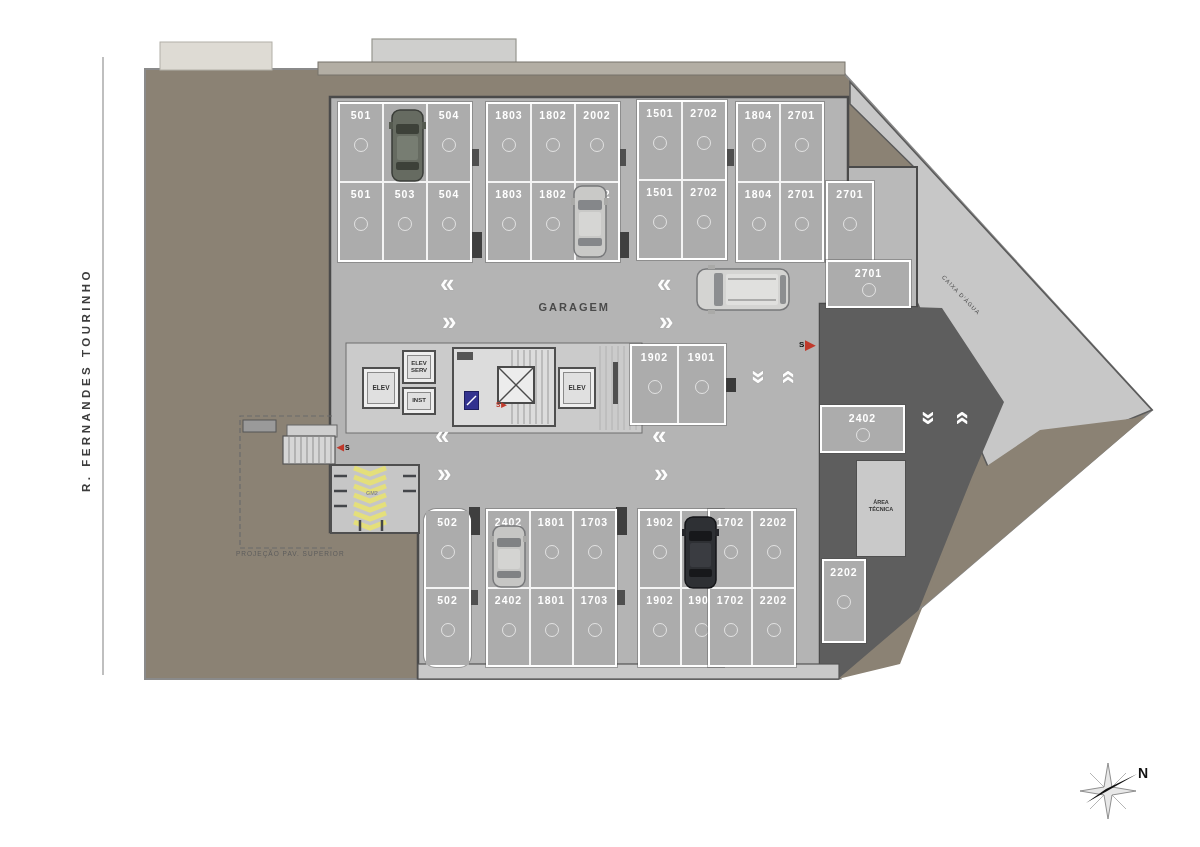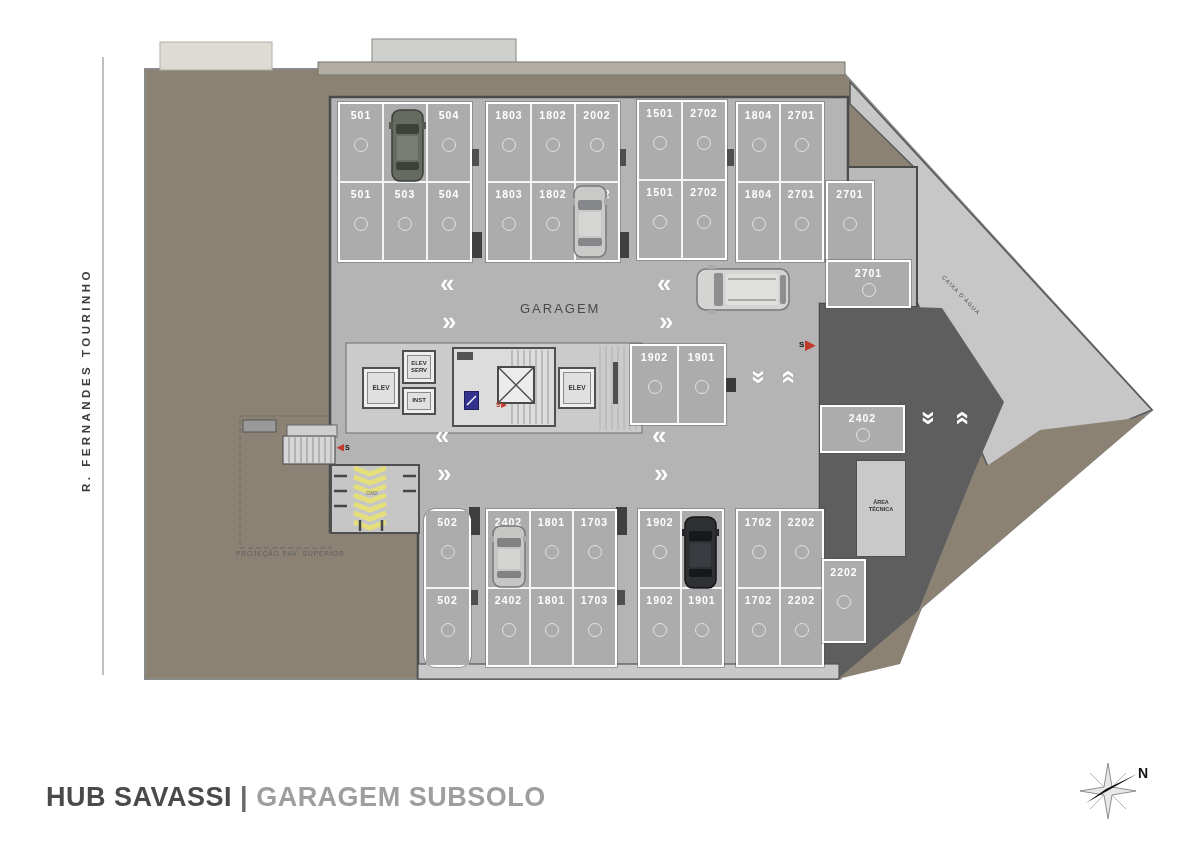--- a/index.html
+++ b/index.html
@@ -268,21 +268,21 @@
         </div>
         <div class="space">
           <span class="num">1902</span>
           <span class="stall"></span>
         </div>
         <div class="space">
           <span class="num">1901</span>
           <span class="stall"></span>
         </div>
       </div>
-      <div class="pgroup" style="left: 736px; top: 497px; grid-template-columns: repeat(2, 41px); grid-auto-rows: 76px;">
+      <div class="pgroup" style="left: 708px; top: 497px; grid-template-columns: repeat(2, 41px); grid-auto-rows: 76px;">
         <div class="space">
           <span class="num">1702</span>
           <span class="stall"></span>
         </div>
         <div class="space">
           <span class="num">2202</span>
           <span class="stall"></span>
         </div>
         <div class="space">
           <span class="num">1702</span>
@@ -440,37 +440,32 @@
     </g>
 
     <g>
       <line x1="1090" y1="761" x2="1126" y2="797" stroke="#b5b5b5" stroke-width="1"></line>
       <line x1="1090" y1="797" x2="1126" y2="761" stroke="#b5b5b5" stroke-width="1"></line>
       <polygon points="1108,751 1112,775 1136,779 1112,783 1108,807 1104,783 1080,779 1104,775" fill="#e8e8e8" stroke="#8f8f8f" stroke-width="1"></polygon>
       <polygon points="1086,791 1137,762 1106,777" fill="#111"></polygon>
     </g>
   </svg>
 
-  <div class="plabel" style="left:520px;top:289px;width:90px;text-align:left;font-size:13px;font-weight:normal;letter-spacing:2px;color:#4a4a4a;z-index:5;">GARAGEM</div>
+  <div class="plabel" style="left:520px;top:289px;width:90px;text-align:right;font-size:11px;font-weight:bold;letter-spacing:2px;color:#4a4a4a;z-index:5;">GARAGEM</div>
 
   <div class="plabel" style="left:945px;top:262px;font-size:5.8px;letter-spacing:1px;color:#4f4f4f;transform:rotate(46deg);transform-origin:left top;z-index:5;">CAIXA D'ÁGUA</div>
 
   <div class="plabel" style="left:236px;top:538px;font-size:6.5px;letter-spacing:1px;color:#5c5c5c;z-index:5;">PROJEÇÃO PAV. SUPERIOR</div>
 
   <div class="plabel" style="left:86px;top:368px;transform:translate(-50%,-50%) rotate(-90deg);white-space:nowrap;font-size:11.5px;font-weight:bold;letter-spacing:3.5px;color:#3c3c3c;z-index:5;">R. FERNANDES TOURINHO</div>
 
   <div class="marker" style="left:799px;top:326px;">
     <span>S</span>
     <span class="arr" style="font-size:13px;">▶</span>
   </div>
   <div class="marker" style="left:337px;top:431px;">
     <span class="arr" style="font-size:9px;">◀</span>
     <span style="font-size:7px;">S</span>
   </div>
 
-  <div id="title-bar">
-    <span style="color:#4a4a4a;">HUB SAVASSI</span>
-    <span style="color:#6a6a6a;">|</span>
-    <span style="color:#9e9e9e;">GARAGEM SUBSOLO</span>
-  </div>
   <div id="north-label">N</div>
 
 </div>
 
 </body></html>

